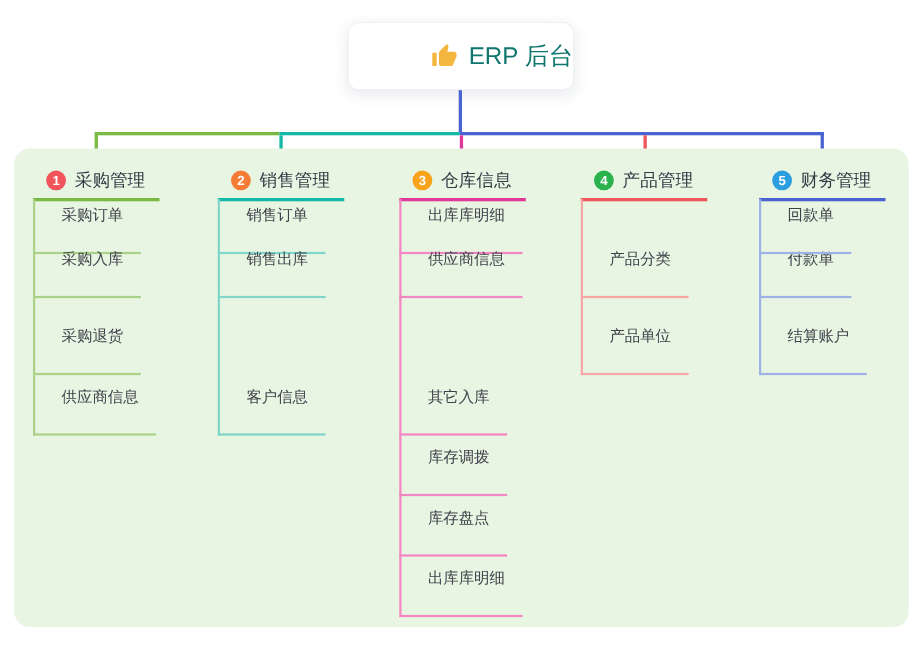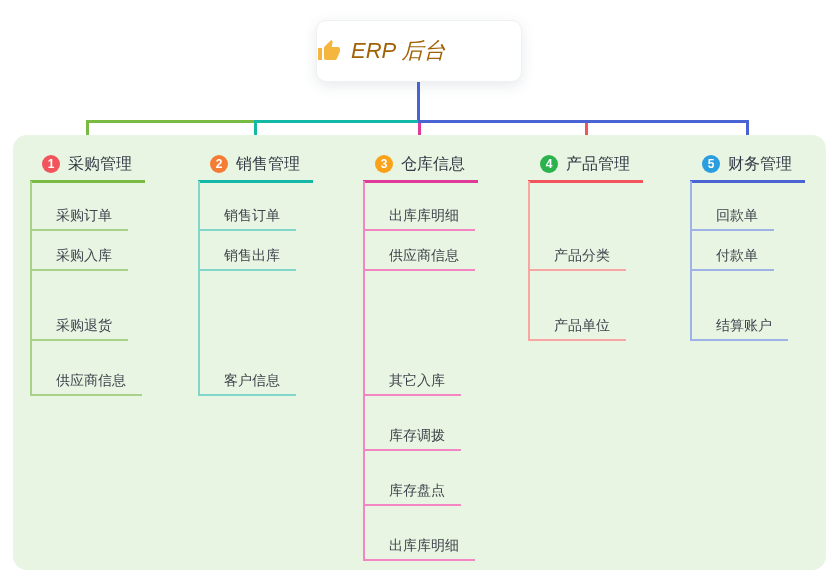--- a/index.html
+++ b/index.html
@@ -4,22 +4,22 @@
 <style>
   html,body{margin:0;padding:0;background:#ffffff;}
   body{font-family:"Liberation Sans","DejaVu Sans",sans-serif;}
   .canvas{position:relative;width:839px;height:588px;background:#ffffff;overflow:hidden;}
 
   
   .root-card{
     position:absolute;left:316px;top:20px;width:206px;height:62px;
     background:#ffffff;border:1px solid #f0f0f3;border-radius:10px;
     box-shadow:0 4px 14px rgba(60,80,100,.12);
-    display:flex;align-items:center;justify-content:flex-start;gap:10px;
-    font-size:22px;color:#a16207;box-sizing:border-box;font-style:italic;
+    display:flex;align-items:center;justify-content:flex-end;gap:10px;
+    font-size:22px;color:#0f766e;box-sizing:border-box;
   }
   .root-card .thumb{width:24px;height:24px;display:inline-block;}
 
   
   .line{position:absolute;}
   .root-stem{left:417px;top:82px;width:3px;height:38px;background:#4a63d3;}
   .bus-green{left:89px;top:120px;width:165px;height:3px;background:#79ba43;}
   .bus-teal{left:254px;top:120px;width:164px;height:3px;background:#14b8a6;}
   .bus-blue{left:418px;top:120px;width:331px;height:3px;background:#4a63d3;}
   .drop-green{left:86px;top:120px;width:3px;height:28px;background:#79ba43;}
@@ -57,21 +57,21 @@
   .branch1 .vline,.branch2 .vline{height:215px;}
   .branch3 .vline{height:380px;}
   .branch4 .vline,.branch5 .vline{height:160px;}
 
   .child{
     position:absolute;left:0;height:30px;box-sizing:content-box;
     padding:0 16px 0 26px;border-bottom:2px solid var(--light);
     display:flex;align-items:flex-end;white-space:nowrap;
     font-size:14px;color:#3e434b;
   }
-  .child span{padding-bottom:4px;}
+  .child span{padding-bottom:24px;}
   .c0{top:51px}.c1{top:91px}.c2{top:161px}.c3{top:216px}
   .c4{top:271px}.c5{top:326px}.c6{top:381px}
 </style>
 </head>
 <body>
 
 <div class="canvas">
 
   <div class="root-card">
     <svg class="thumb" viewBox="0 0 24 24">

